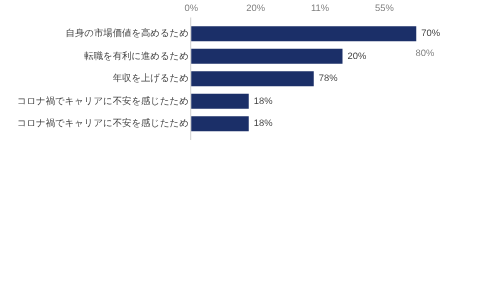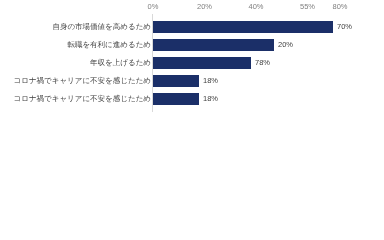--- a/index.html
+++ b/index.html
@@ -86,23 +86,23 @@
   }
 </style>
 </head>
 <body>
 
 <div id="chart-root">
 
   <div class="axis-top">
     <span class="tick-label" style="left:153px;">0%</span>
     <span class="tick-label" style="left: 204.5px;">20%</span>
-    <span class="tick-label" style="left:256px;">40%</span>
+    <span class="tick-label" style="left:256px;">11%</span>
     <span class="tick-label" style="left: 307.5px;">55%</span>
-    <span class="tick-label" style="left:340px;">80%</span>
+    <span class="tick-label" style="left:340px;margin-top:36px;">80%</span>
   </div>
 
   <div class="plot">
 
     <div class="axis-line"></div>
 
     <div class="row" style="top:4px;">
       <span class="cat-label">自身の市場価値を高めるため</span>
       <div class="bar" style="width: 180px; background: rgb(27, 47, 104);"></div>
       <span class="bar-value" style="left:337px;">70%</span>

